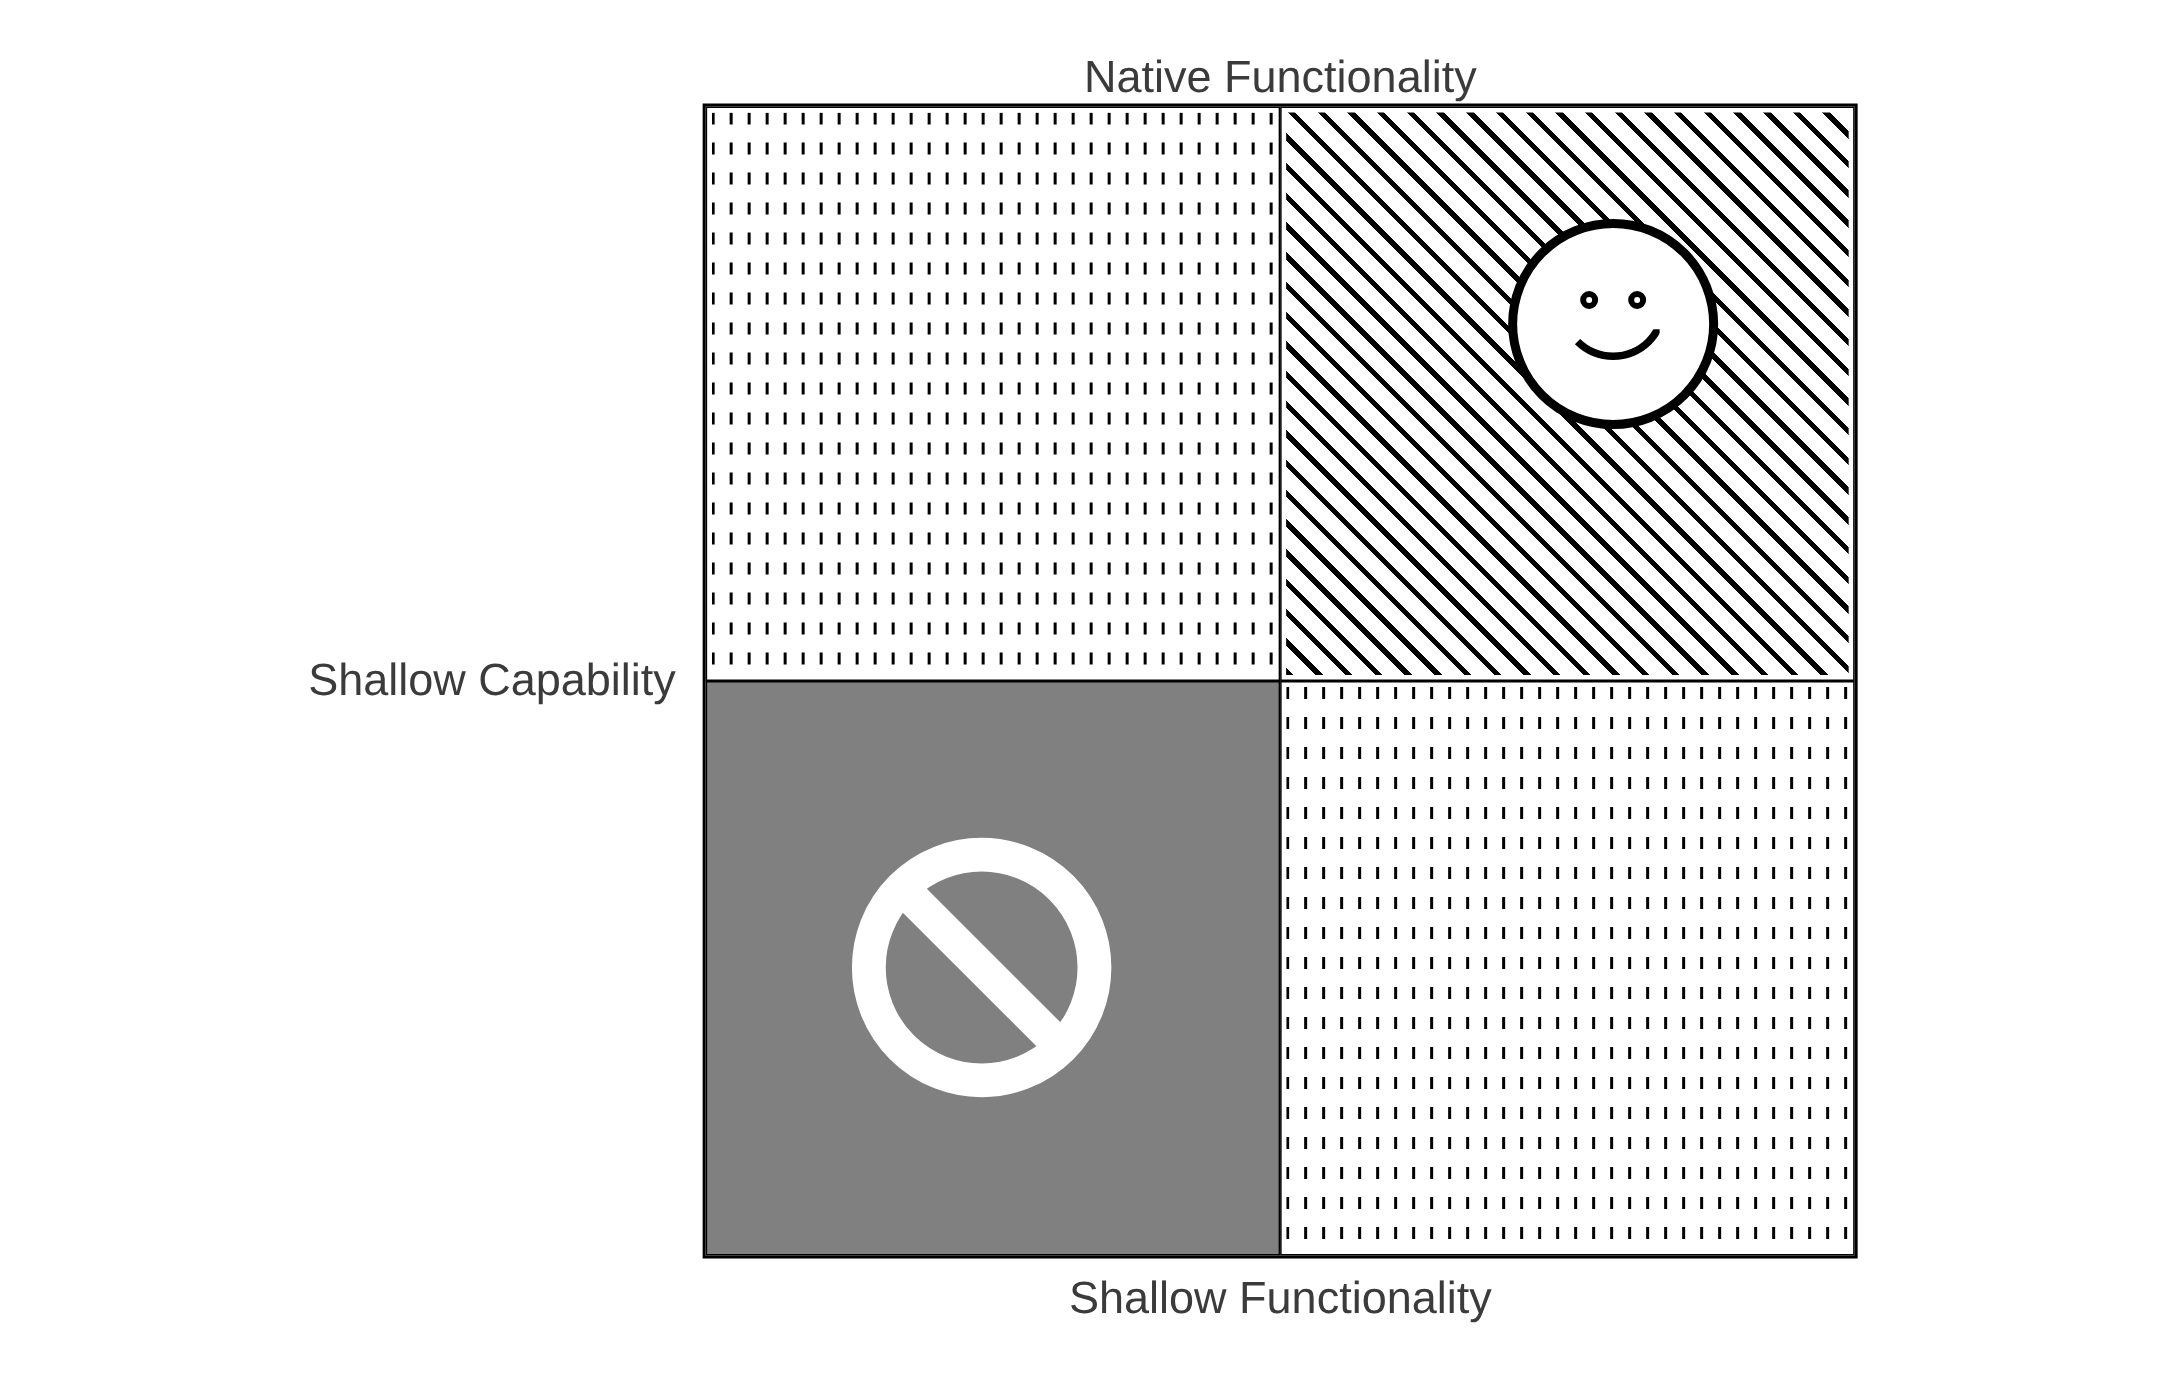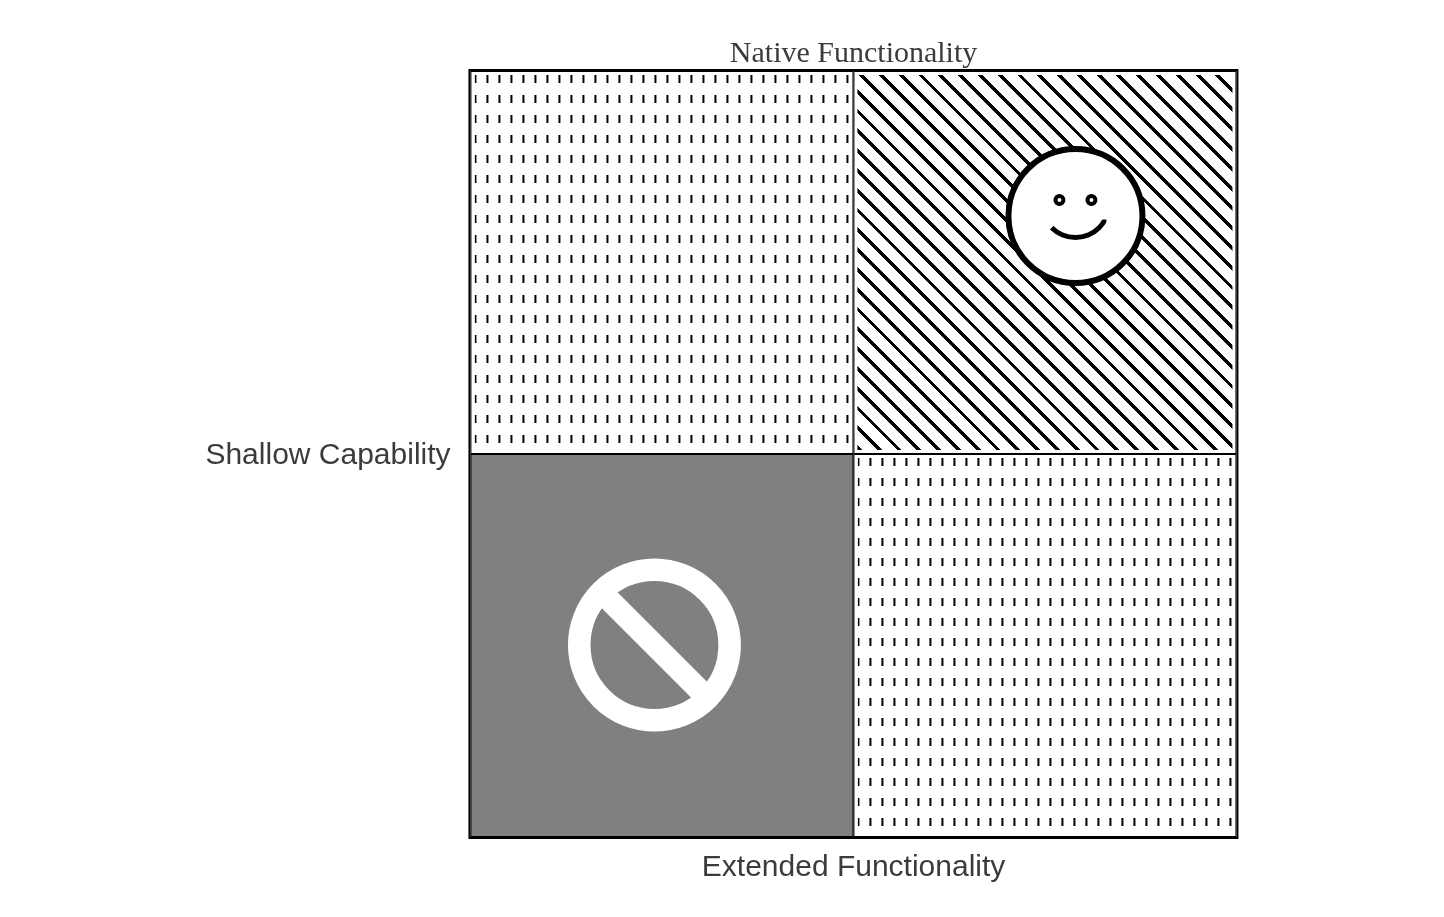--- a/index.html
+++ b/index.html
@@ -29,21 +29,20 @@
     .label {
       font-size: 30px;
       color: #3b3b3b;
       white-space: nowrap;
       user-select: none;
     }
     .label-top {
       grid-column: 2;
       grid-row: 1;
       margin-bottom: 0;
-      font-family: Liberation Serif, serif;
     }
     .label-left {
       grid-column: 1;
       grid-row: 2;
       margin-right: 18px;
       text-align: center;
     }
     .label-right {
       grid-column: 3;
       grid-row: 2;
@@ -186,15 +185,15 @@
       </div>
     </div>
 
     <div class="cell">
       <div class="pattern-dashed"></div>
     </div>
 
   </div>
 
 
-  <div class="label label-bottom">Extended Functionality</div>
+  <div class="label label-bottom">Shallow Functionality</div>
 
 </div>
 
 </body></html>

